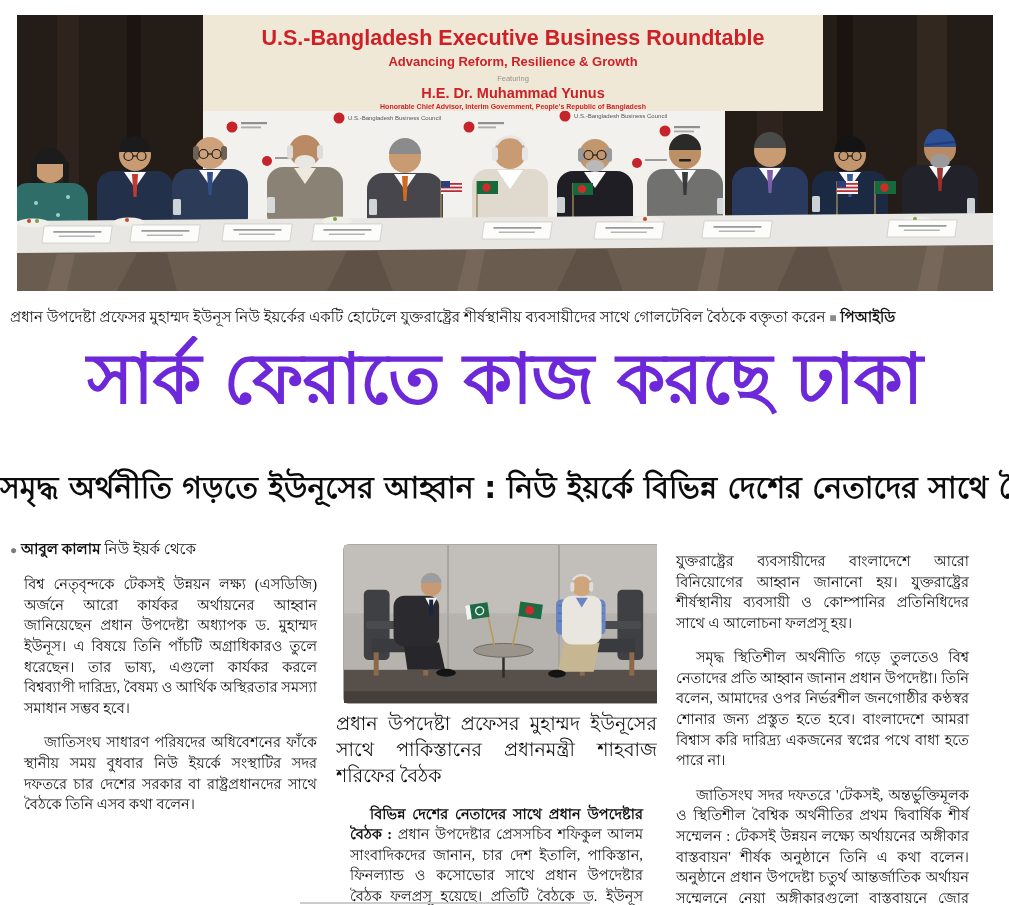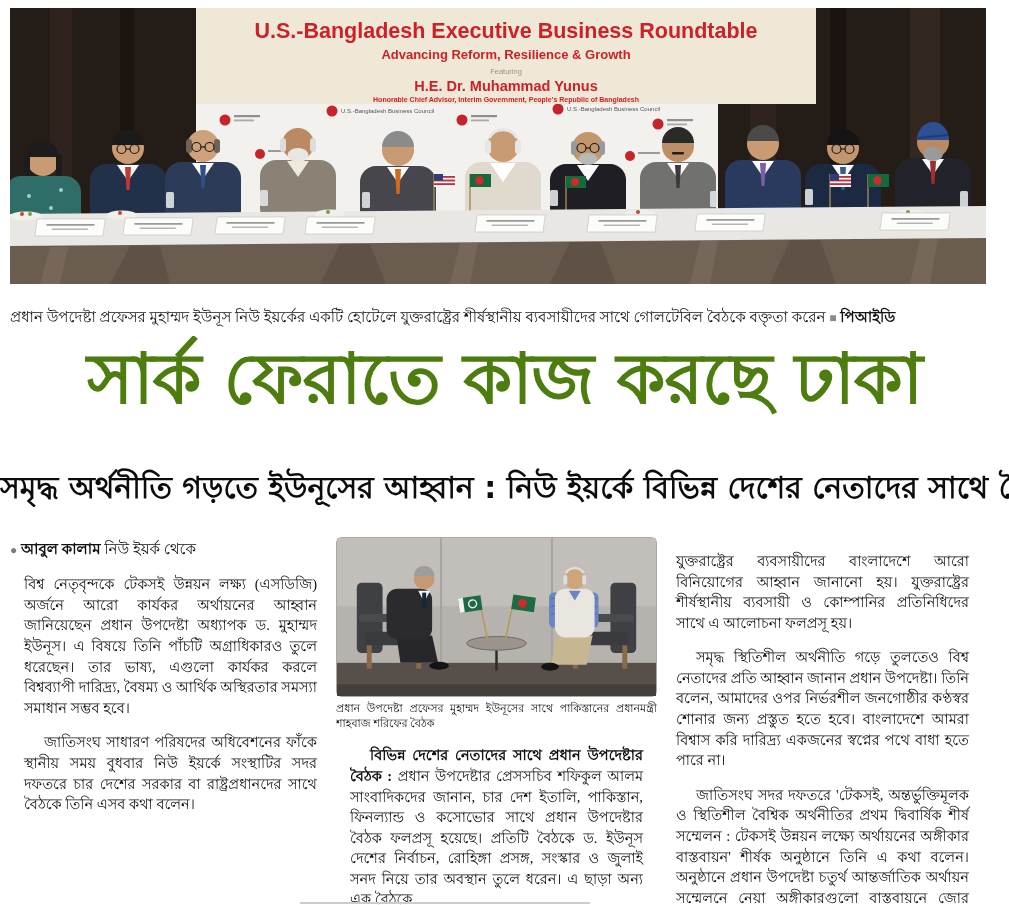--- a/index.html
+++ b/index.html
@@ -2,32 +2,32 @@
 <html><head>
 <meta charset="utf-8">
 <style>
   * { box-sizing: border-box; }
   html,body { margin:0; padding:0; }
   body { width:1009px; height:905px; background:#ffffff; overflow:hidden;
          font-family:"Liberation Serif", serif; color:#111; }
   .page { position:relative; width:1009px; height:905px; background:#fff; }
 
   
-  figure { margin:0;border-radius:6px; }
+  figure { margin:7px;border-radius:6px; }
   .main-photo { position:absolute; left:10px; top:8px; width:976px; height:276px; }
   .main-photo svg { display:block; width:100%; height:100%; }
   .photo-caption { position:absolute; left:10px; top:292px; width:990px;
                    font-size:15px; line-height:1.35; color:#151515; }
   .photo-caption .marker { color:#8a8a8a; font-size:12px; }
   .photo-caption .credit { font-weight:bold;text-align:right; }
 
   
   .headline { position:absolute; left:0; top:336px; width:1009px; margin:0;
               text-align:center; font-family:"DejaVu Sans", sans-serif;
-              font-weight:700; font-size:70px; line-height:1.25; color:#4d7c0f;
+              font-weight:700; font-size:70px; line-height:1.25; color:#6d28d9;
               letter-spacing:-1px; white-space:nowrap; overflow:hidden; }
   .subheadline { position:absolute; left:0; top:468px; width:1009px; margin:0;
                  text-align:center; font-family:"DejaVu Sans", sans-serif;
                  font-weight:700; font-size:30px; line-height:1.3; color:#0c0c0c;
                  white-space:nowrap; overflow:hidden; }
 
   
   .body-columns { position:absolute; left:10px; top:537px; width:990px; height:368px;
                   display:flex; gap:5px; }
   .col { width:321px; height:368px; overflow:hidden; font-size:14.5px;
@@ -36,21 +36,21 @@
   .col p.noindent { text-indent:0; }
   .byline { margin:2px 0 9px 0; font-size:15px; text-indent:0; }
   .byline .bullet { color:#7d7d7d; font-size:12px; }
   .byline .author { font-weight:bold; }
   .b { font-weight:bold; }
   .cont { font-weight:bold; font-style:italic; }
 
   .inset-photo { width:321px; height:160px; border:1px solid #a9a9a9; background:#b6b3ae; }
   .inset-photo svg { display:block; width:100%; height:100%; }
   .inset-caption { margin:4px 0 8px 0 !important; text-indent:0 !important;
-                   font-size:11px; line-height:1.38; }
+                   font-size:19px; line-height:1.38; }
 
   .bottom-rule { position:absolute; left:300px; bottom:1px; width:290px; height:2px;
                  background:#cccccc; }
   svg text { font-family:"Liberation Sans", sans-serif; }
 </style>
 </head>
 <body>
 
 <div class="page">
 

